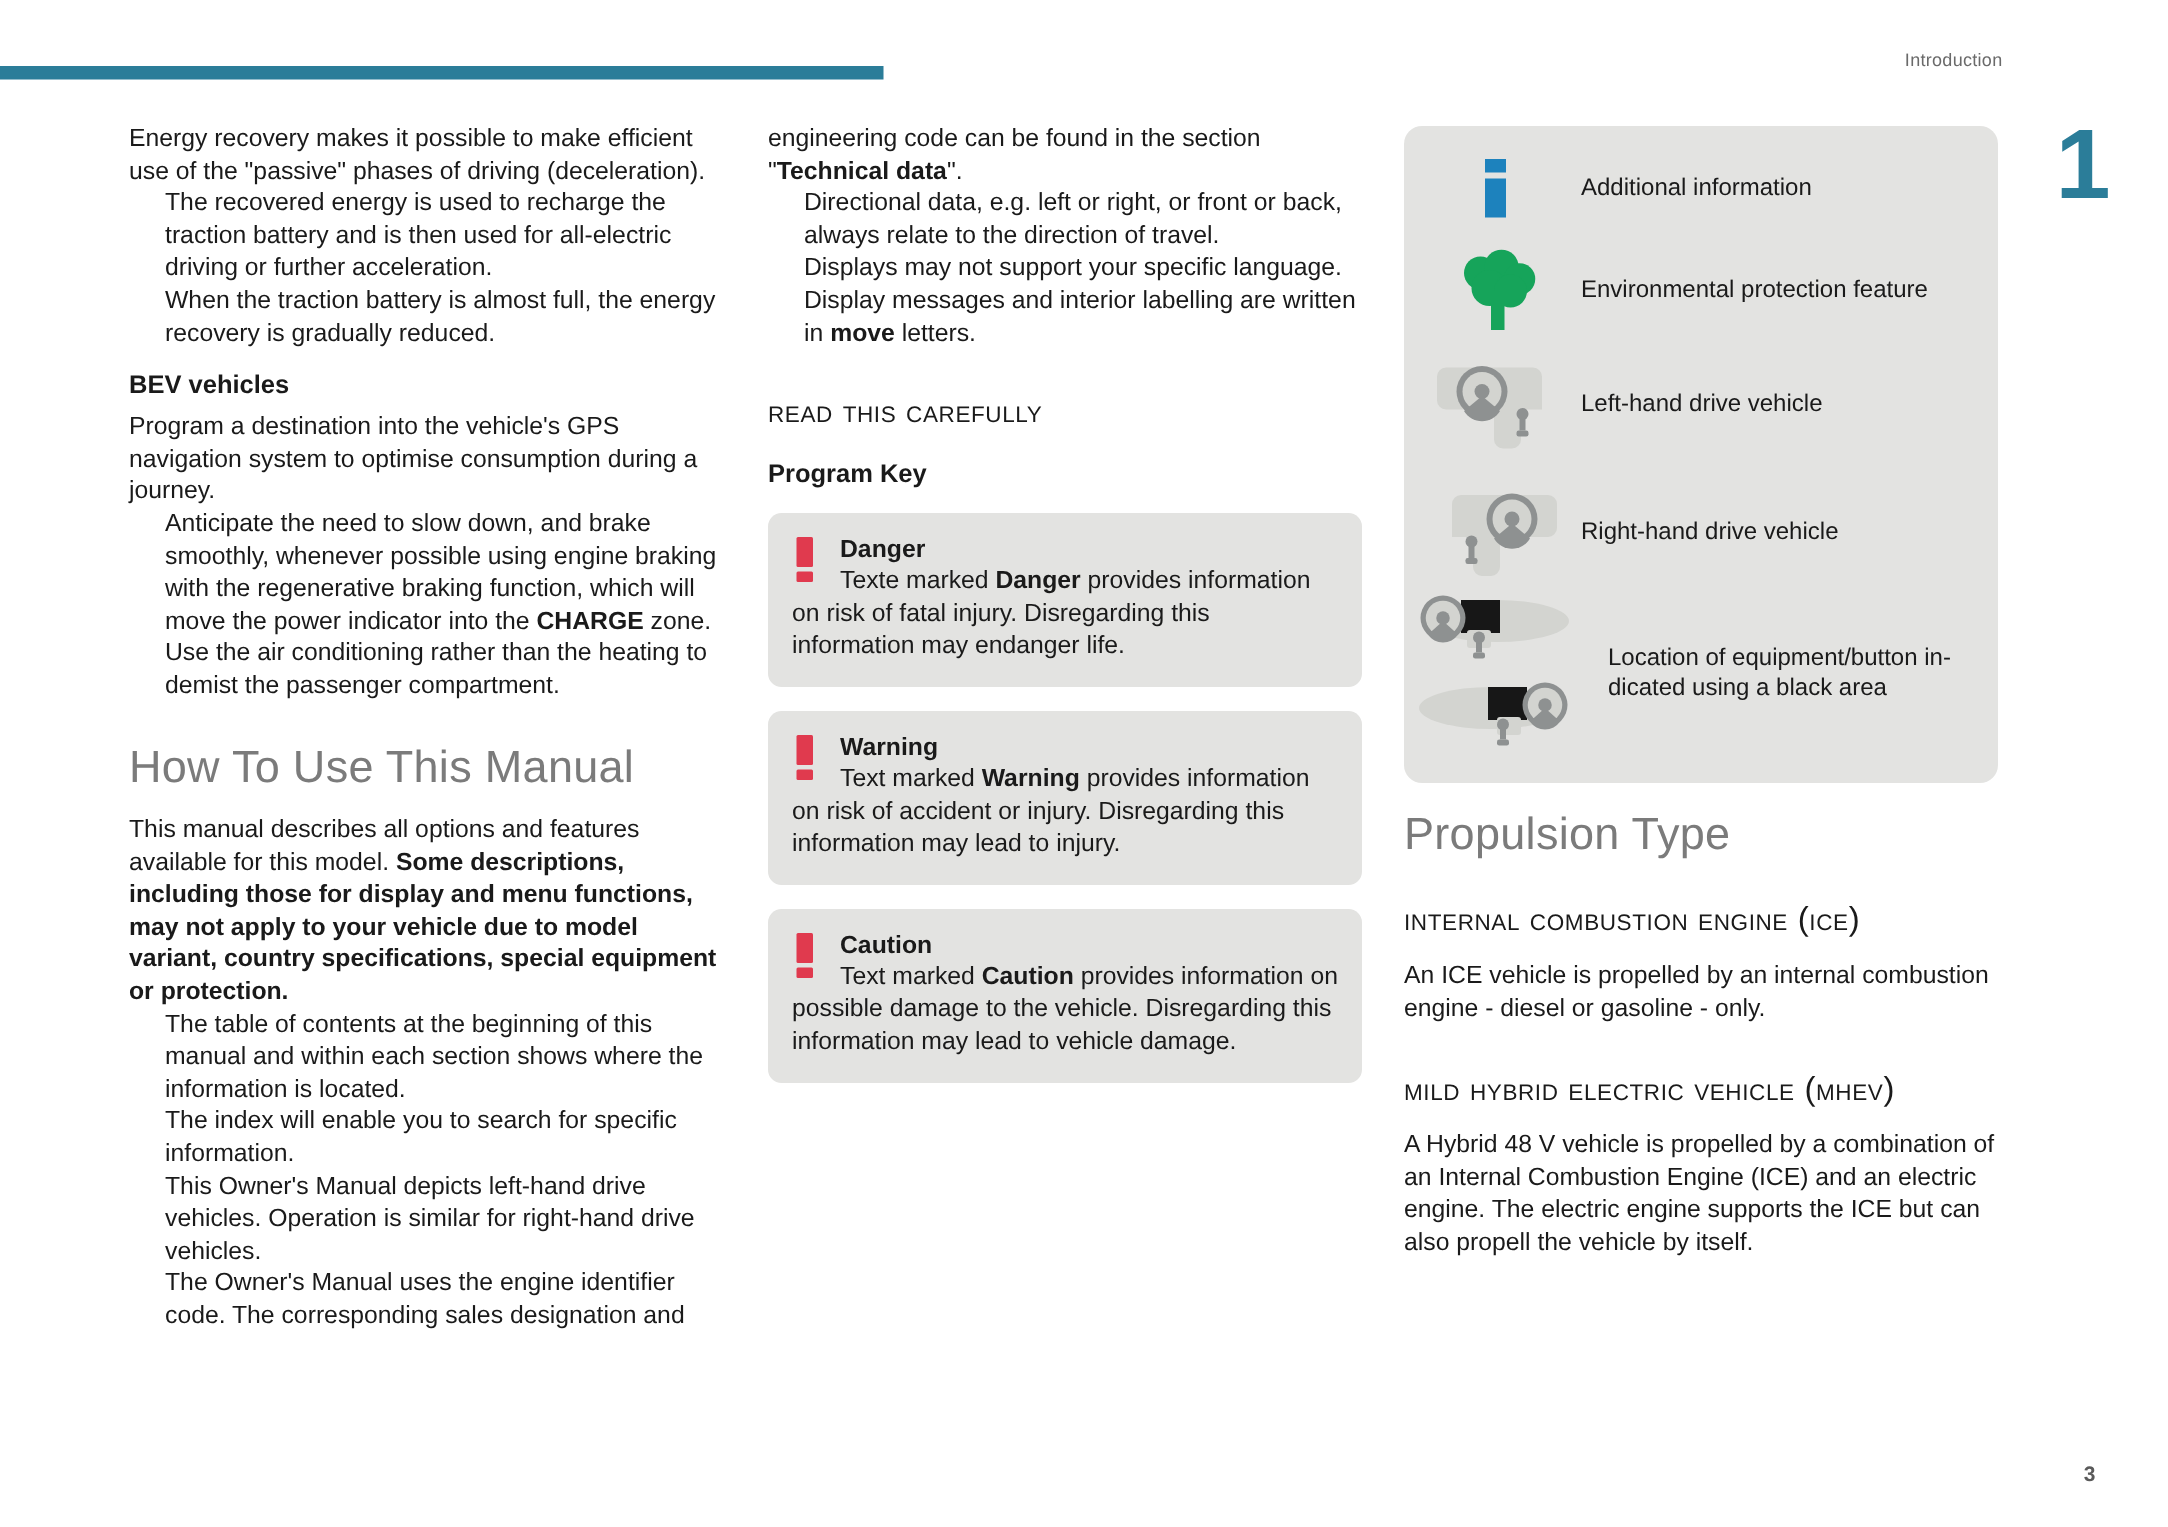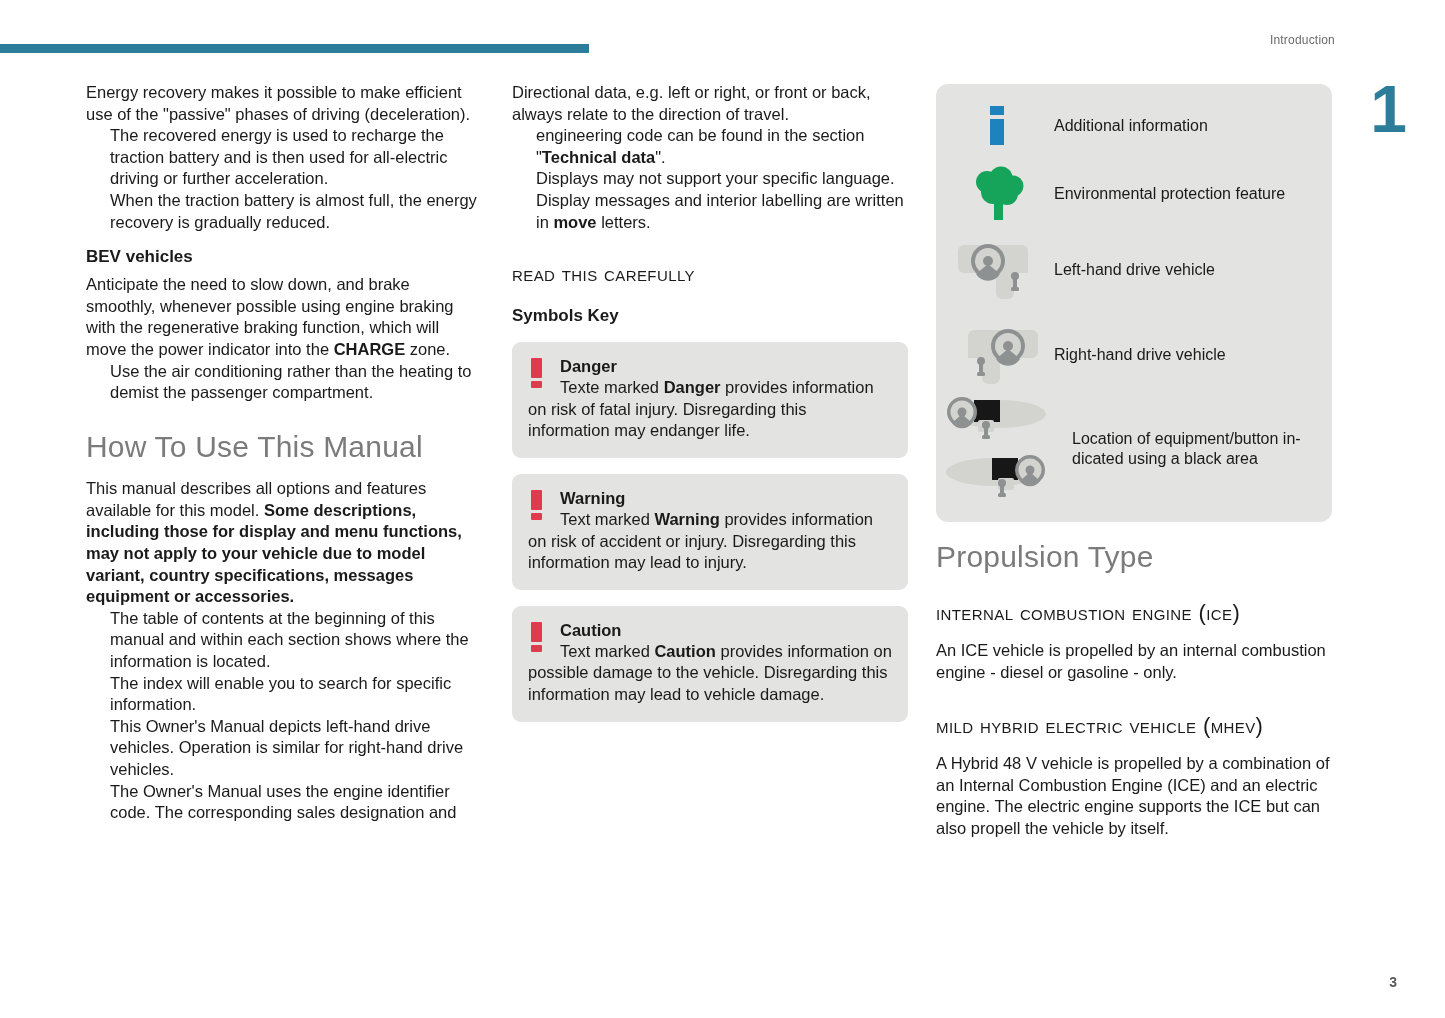--- a/index.html
+++ b/index.html
@@ -134,44 +134,45 @@
 
   <div class="col col-left">
     <p class="body">Energy recovery makes it possible to make efficient use of the "passive" phases of driving (deceleration).</p>
     <p class="body">The recovered energy is used to recharge the traction battery and is then used for all-electric driving or further acceleration.</p>
     <p class="body">When the traction battery is almost full, the energy recovery is gradually reduced.</p>
 
     <div class="gap"></div>
     <h3 class="sub">BEV vehicles</h3>
     <div class="gap-sm"></div>
 
+    <p class="body">Program a destination into the vehicle's GPS navigation system to optimise consumption during a journey.</p>
     <p class="body"><span>Anticipate the need to slow down, and brake smoothly, whenever possible using engine braking with the regenerative braking function, which will move the power indicator into the </span><b>CHARGE</b><span> zone.</span></p>
     <p class="body">Use the air conditioning rather than the heating to demist the passenger compartment.</p>
 
     <div style="height:26px"></div>
     <h2 class="section">How To Use This Manual</h2>
     <div style="height:14px"></div>
 
-    <p class="body"><span>This manual describes all options and features available for this model. </span><b>Some descriptions, including those for display and menu functions, may not apply to your vehicle due to model variant, country specifications, messages equipment or accessories.</b></p>
+    <p class="body"><span>This manual describes all options and features available for this model. </span><b>Some descriptions, including those for display and menu functions, may not apply to your vehicle due to model variant, country specifications, special equipment or protection.</b></p>
     <p class="body">The table of contents at the beginning of this manual and within each section shows where the information is located.</p>
     <p class="body">The index will enable you to search for specific information.</p>
     <p class="body">This Owner's Manual depicts left-hand drive vehicles. Operation is similar for right-hand drive vehicles.</p>
     <p class="body">The Owner's Manual uses the engine identifier code. The corresponding sales designation and</p>
   </div>
 
   <div class="col col-mid">
+    <p class="body"><span>engineering code can be found in the section "</span><b>Technical data</b><span>".</span></p>
     <p class="body">Directional data, e.g. left or right, or front or back, always relate to the direction of travel.</p>
-    <p class="body"><span>engineering code can be found in the section "</span><b>Technical data</b><span>".</span></p>
     <p class="body">Displays may not support your specific language.</p>
     <p class="body"><span>Display messages and interior labelling are written in </span><b>move</b><span> letters.</span></p>
 
     <div style="height:26px"></div>
     <h3 class="caps-title">Read this carefully</h3>
     <div style="height:16px"></div>
-    <h3 class="sub">Symbols Key</h3>
+    <h3 class="sub">Program Key</h3>
 
     <div class="callout">
       <div class="excl">
         <div class="bar"></div>
           <div class="dot"></div>
       </div>
       <div class="ctitle">Danger</div>
       <div class="ctext"><span class="indent"></span><span>Texte marked </span><b>Danger</b><span> provides information on risk of fatal injury. Disregarding this information may endanger life.</span></div>
     </div>
 

